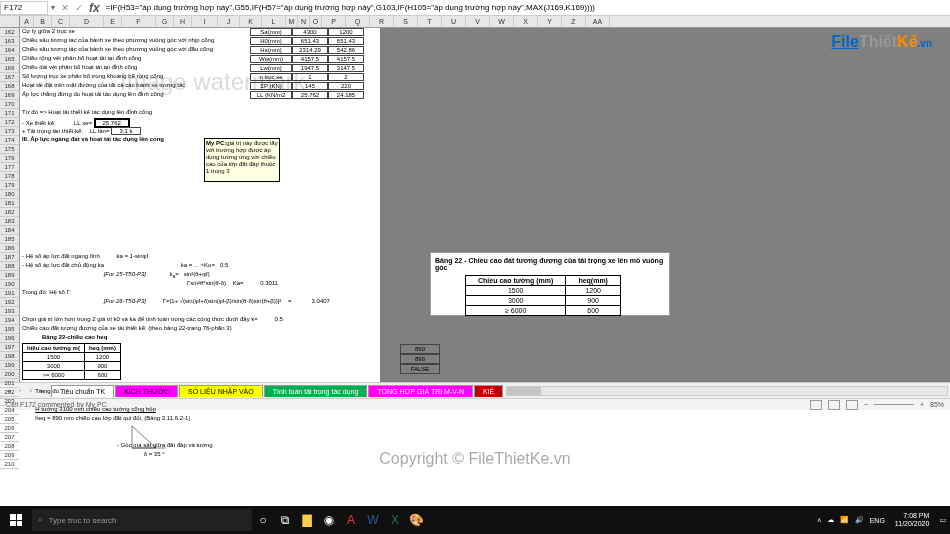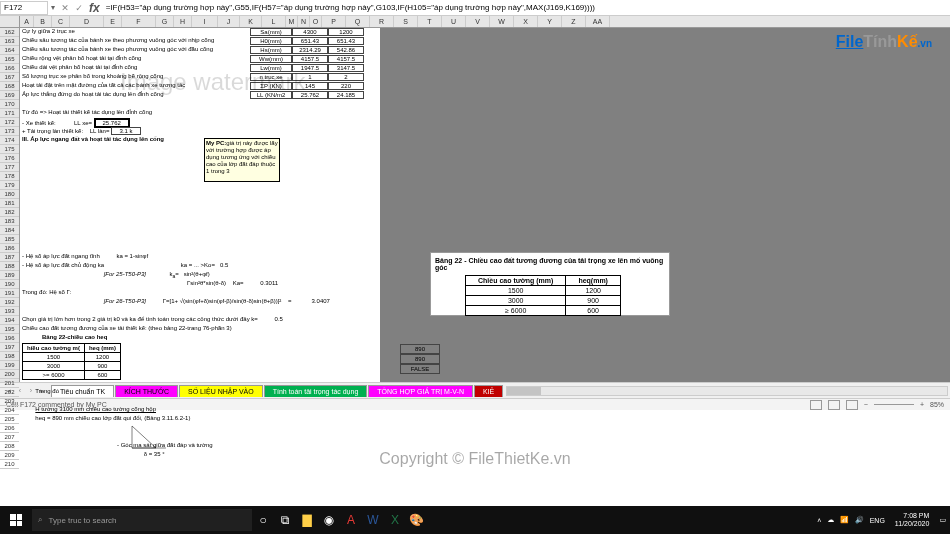--- a/index.html
+++ b/index.html
@@ -239,21 +239,21 @@
         <div>890</div>
         <div>890</div>
         <div>FALSE</div>
       </div>
     </div>
     <div class="comment">
       <b>My PC:</b><span>giá trị này được lấy với trường hợp được áp dụng tương ứng với chiều cao của lớp đất đáp thuộc 1 trong 3</span>
     </div>
     <div class="watermark1">Image watermark</div>
     <div class="logo">
-      <span class="f">File</span><span class="t">Tính</span><span class="k">Kế</span><span class="vn">.vn</span>
+      <span class="f">File</span><span class="t">Thiết</span><span class="k">Kế</span><span class="vn">.vn</span>
     </div>
   </div>
 </div>
 
 <div class="sheet-tabs">
   <div class="tab-nav">
     <span>◂</span>
     <span>‹</span>
     <span>›</span>
     <span>▸</span>

